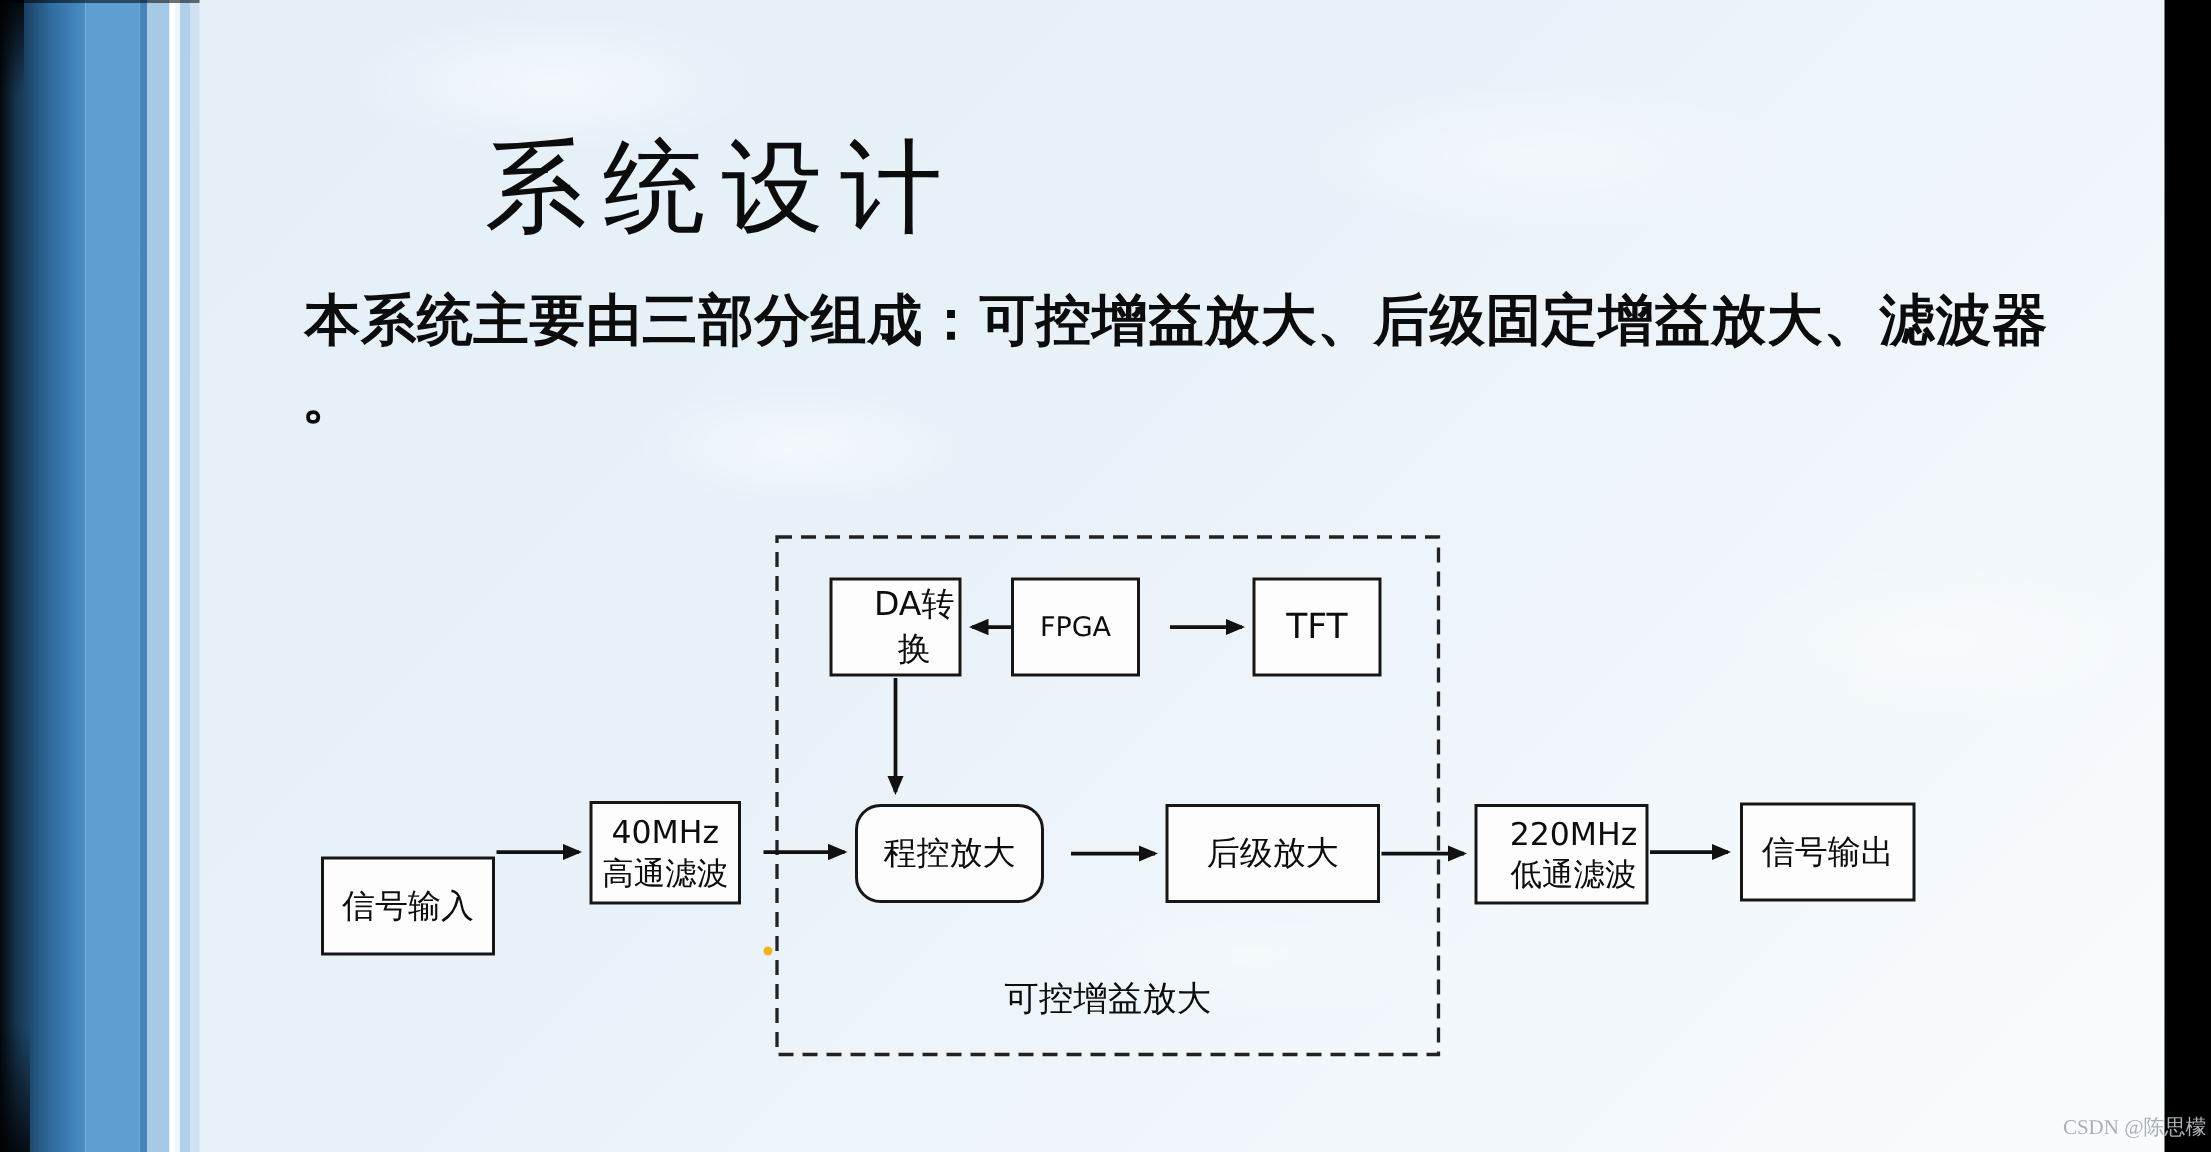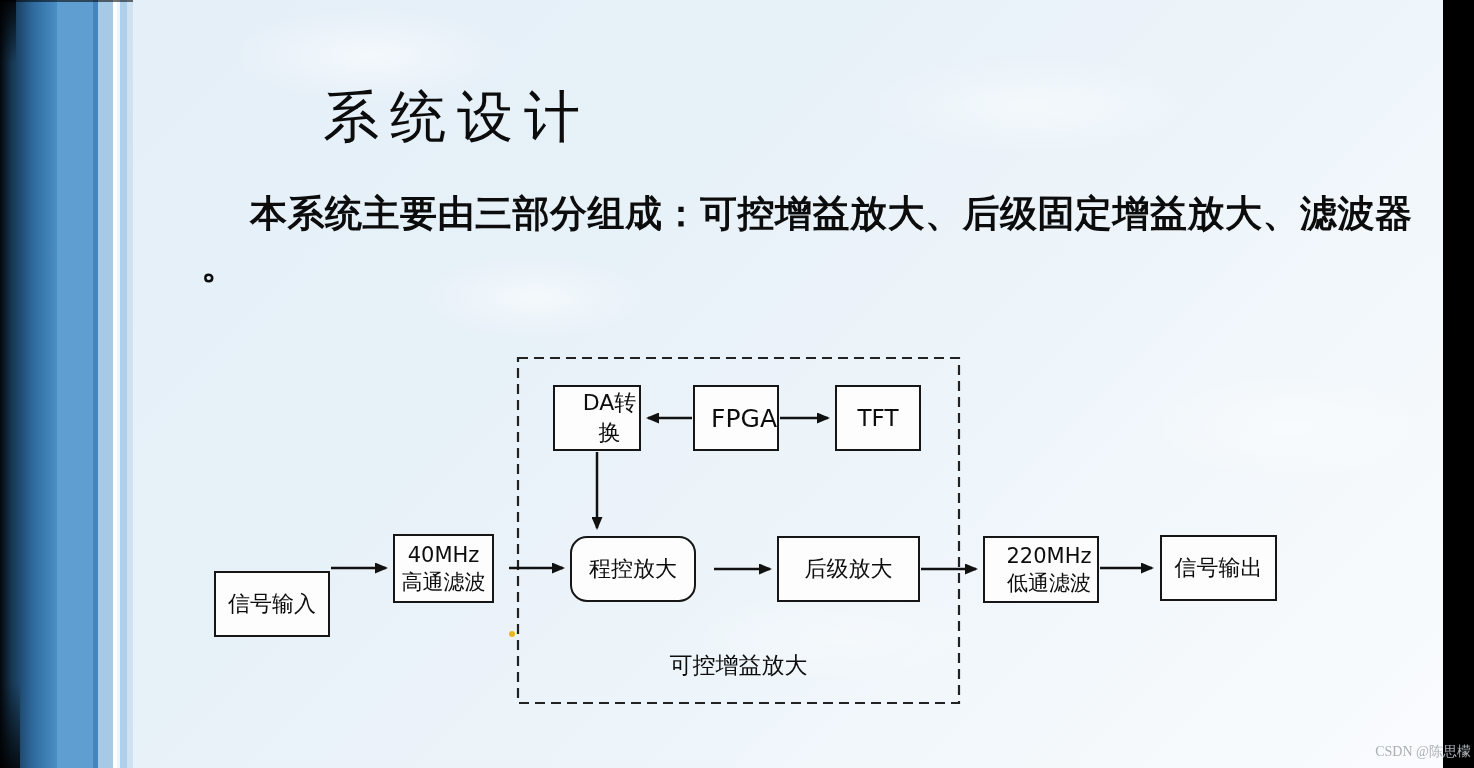--- a/index.html
+++ b/index.html
@@ -29,33 +29,33 @@
   .s3 { left:93px;  width:5px;  background:#4585bc; }
   .s4 { left:98px;  width:15px; background:#a6cae6; }
   .s5 { left:113px; width:4px;  background:#ffffff; }
   .s6 { left:117px; width:3px;  background:#eef6fb; }
   .s7 { left:120px; width:7px;  background:#aed0ea; }
   .s8 { left:127px; width:6px;  background:#cfe2f2; }
   .band-topline { position:absolute; left:0; top:0; width:133px; height:2px; background:rgba(0,0,0,.55); }
 
   
   .title { position:absolute; left:323px; top:80px; font-family:"Liberation Serif","DejaVu Serif",serif;
-           font-size:56px; font-weight:400; letter-spacing:11px; color:#0c0c0c; white-space:nowrap;text-align:right; }
+           font-size:68px; font-weight:400; letter-spacing:11px; color:#0c0c0c; white-space:nowrap;text-align:right; }
   .body-line1 { position:absolute; left:203px; top:189px; font-family:Liberation Sans, sans-serif;
-                font-size:37px; font-weight:700; color:#0c0c0c; letter-spacing:0.5px; white-space:nowrap;margin-left:47px; }
+                font-size:37px; font-weight:700; color:#0c0c0c; letter-spacing:0.5px; white-space:nowrap; }
   .body-line2 { position:absolute; left:201px; top:241px; font-family:"Liberation Serif","DejaVu Serif",serif;
                 font-size:37px; font-weight:700; color:#0c0c0c; }
 
   
   .wires { position:absolute; left:0; top:0; width:1474px; height:768px; pointer-events:none; }
   .dbox { position:absolute; background:#fdfdfd; border:2px solid #161616;
           display:flex; flex-direction:column; align-items:center; justify-content:center;
           font-size:22px; color:#0d0d0d; text-align:center; }
   #box-da        { left:553px;  top:385px; width:88px;  height:66px;padding-left:25px; }
-  #box-fpga      { left:693px;  top:385px; width:86px;  height:66px; font-size:25px;align-items:flex-end; }
+  #box-fpga      { left:674px;  top:385px; width:86px;  height:66px; font-size:18px; }
   #box-tft       { left:835px;  top:385px; width:86px;  height:66px; font-size:23px; }
   #box-signal-in { left:214px;  top:535px; width:116px; height:66px;margin-top:36px; }
   #box-hpf       { left:393px;  top:534px; width:101px; height:69px; font-size:21px; line-height:27px; }
   #box-pga       { left:570px;  top:536px; width:126px; height:66px;border-radius:17px; }
   #box-post      { left:777px;  top:536px; width:143px; height:66px; }
   #box-lpf       { left:983px;  top:536px; width:116px; height:67px; font-size:21px; line-height:27px;padding-left:16px; }
   #box-signal-out{ left:1160px; top:535px; width:117px; height:66px; }
   .dashed-label { position:absolute; left:518px; top:650px; width:441px; text-align:center;
                   font-size:23px; color:#0d0d0d; }
   .yellow-dot { position:absolute; left:509px; top:631px; width:6px; height:6px; border-radius:50%;

